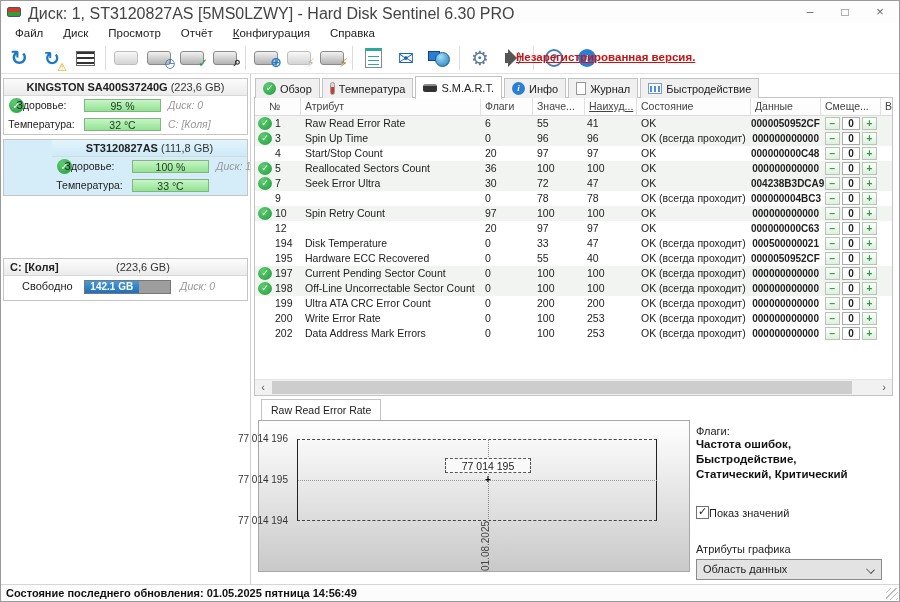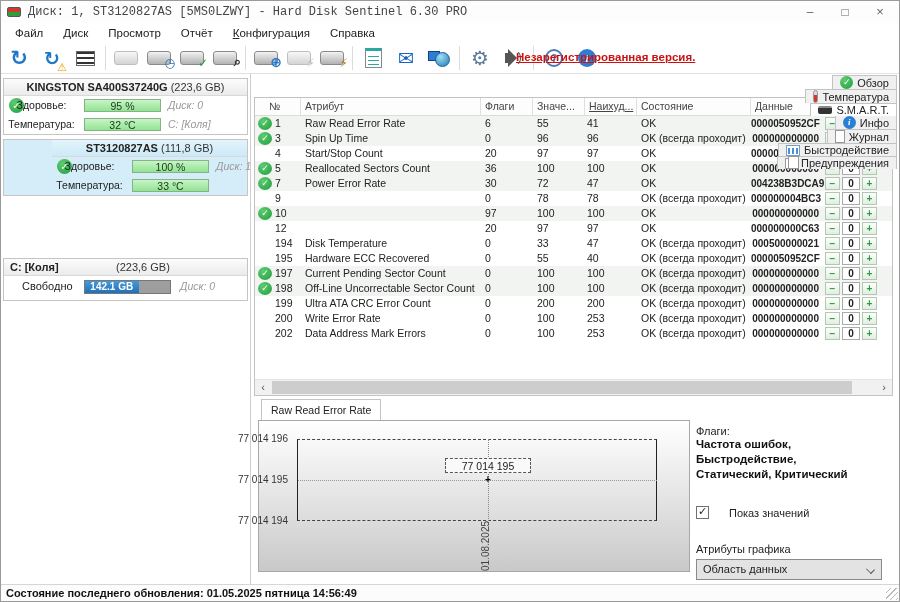--- a/index.html
+++ b/index.html
@@ -4,21 +4,21 @@
 <style>
 * { box-sizing: border-box; margin: 0; padding: 0; }
 html,body { background:#888; }
 body { font-family:"Liberation Sans","DejaVu Sans",sans-serif; font-size:11px; color:#222; }
 .window { position:relative; width:900px; height:602px; background:#fff; border:1px solid #9a9a9a; overflow:hidden; }
 
 
 .titlebar { position:absolute; top:0; left:0; right:0; height:22px; background:#fdfdfd; }
 .app-icon { position:absolute; left:6px; top:6px; width:14px; height:10px; border:1px solid #555; border-radius:2px;
   background:linear-gradient(180deg,#d03a2e 0 50%,#2f9e3a 50% 100%); }
-.title-text { position:absolute; left:27px; top:4px; font-size:12px; color:#444; white-space:nowrap;font-family:Liberation Mono, monospace; }
+.title-text { position:absolute; left:27px; top:4px; font-size:16px; color:#444; white-space:nowrap; }
 .winbtn { position:absolute; top:0; width:34px; height:22px; text-align:center; line-height:22px; color:#666; font-size:12px; }
 .btn-min{ right:72px; } .btn-max{ right:37px; } .btn-close{ right:2px; font-size:13px; }
 
 
 .menubar { position:absolute; top:22px; left:0; right:0; height:20px; display:flex; align-items:center; padding-left:4px; background:#fff; }
 .menu-item { display:inline-block; padding:2px 10px; color:#222; font-size:11.5px; }
 .menu-item.accel::first-letter { text-decoration:underline; }
 
 
 .toolbar { position:absolute; top:42px; left:0; right:0; height:31px; display:flex; align-items:center; gap:7px; padding:0 5px; border-bottom:1px solid #e2e2e2; background:#fff; }
@@ -68,21 +68,21 @@
 .pphead { height:17px; line-height:16px; border-bottom:1px solid #d9d9d9; background:linear-gradient(#fcfcfc,#ebebeb); position:relative; padding-left:6px; }
 .pphead b { font-size:11px; } .pphead span { position:absolute; left:112px; font-size:11px; color:#333; }
 .prow { position:relative; height:24px; }
 .plabel { position:absolute; left:18px; top:4px; font-size:11px; }
 .pbar { position:absolute; left:80px; top:4px; width:87px; height:14px; border:1px solid #777; background:#9e9e9e; }
 .pfill { position:absolute; left:0; top:0; bottom:0; background:linear-gradient(#4899d6,#1f71b8); color:#fff; font-weight:bold; font-size:10px; text-align:center; line-height:12px; }
 .pright { position:absolute; left:176px; top:4px; font-size:10.5px; color:#999; font-style:italic; }
 
 
 .main { position:absolute; top:73px; left:251px; right:0; bottom:17px; background:#fff; }
-.tabbar { position:absolute; top:1px; left:3px; right:0; height:23px; display:flex; align-items:flex-end; z-index:2;flex-direction:column; }
+.tabbar { position:absolute; top:1px; left:3px; right:0; height:23px; display:flex; align-items:flex-end; z-index:2; }
 .tab { display:flex; align-items:center; gap:4px; height:20px; padding:0 7px; border:1px solid #c3c3c3; border-bottom:none; background:#f0f0f0; font-size:11px; color:#222; white-space:nowrap; margin-right:2px; }
 .tab.active { height:23px; background:#fff; margin-bottom:-1px; z-index:3; }
 .ti-check { width:13px; height:13px; border-radius:50%; background:radial-gradient(circle at 35% 30%,#5ecb70,#1f9e3e); color:#fff; font-size:9px; line-height:13px; text-align:center; font-weight:bold; }
 .ti-check::after{ content:"✓"; }
 .ti-thermo { width:5px; height:13px; border-radius:3px; border:1px solid #999; background:linear-gradient(180deg,#d8d8d8 0 4px,#d03a2e 4px); }
 .ti-smart { width:14px; height:8px; border-radius:2px; background:linear-gradient(#8a8a8a 0 2px,#333 2px); }
 .ti-info { width:13px; height:13px; border-radius:50%; background:#2a7fd4; color:#fff; font-size:9px; font-weight:bold; font-style:italic; line-height:13px; text-align:center; font-family:"Liberation Serif",serif; }
 .ti-info::after{ content:"i"; }
 .ti-doc { width:10px; height:13px; border:1px solid #999; background:#fff; }
 .ti-perf { position:relative; width:14px; height:11px; border:1px solid #7a9cc4; background:#fff; }
@@ -123,21 +123,21 @@
 .midline { position:absolute; left:39px; top:59px; width:359px; height:0; border-top:1px dotted #999; }
 .vline { position:absolute; left:229px; top:18px; width:0; height:88px; border-left:1px dotted #888; }
 .ylab { position:absolute; right:398px; width:70px; text-align:right; font-size:10px; color:#333; padding-right:3px; white-space:nowrap; }
 .yl0{top:12px;} .yl1{top:53px;} .yl2{top:94px;}
 .ptlabel { position:absolute; left:186px; top:37px; width:86px; height:15px; border:1px dashed #555; background:rgba(250,250,250,.85); text-align:center; line-height:14px; font-size:10.5px; color:#222; }
 .pt { position:absolute; left:226px; top:53px; font-size:10px; color:#000; font-weight:bold; }
 .xdate { position:absolute; left:221px; top:104px; height:46px; writing-mode:vertical-rl; transform:rotate(180deg); font-size:10px; color:#444; }
 .gright { position:absolute; left:444px; top:26px; width:190px; }
 .flags-label { font-size:11px; color:#222; }
 .flags-bold { font-size:11.5px; font-weight:bold; color:#111; line-height:15px; }
-.cbrow { margin-top:24px; display:flex; align-items:center; gap:20px; }
+.cbrow { margin-top:24px; display:flex; align-items:center; gap:0; }
 .cbox { width:13px; height:13px; border:1px solid #707070; background:#fff; position:relative; }
 .cbox.on::after { content:"✓"; position:absolute; left:1px; top:-2px; font-size:11px; color:#222; font-weight:bold; }
 .sel-label { margin-top:24px; font-size:11px; }
 .selbox { margin-top:4px; position:relative; width:186px; height:21px; border:1px solid #8a8a8a; background:#e3e3e3; line-height:19px; padding-left:6px; font-size:11px; }
 .selbox .chev { position:absolute; right:7px; top:6px; width:7px; height:7px; border-right:1.5px solid #555; border-bottom:1.5px solid #555; transform:rotate(45deg) scaleY(.8); }
 
 
 .statusbar { position:absolute; left:0; right:0; bottom:0; height:17px; border-top:1px solid #d6d6d6; background:#fcfcfc; }
 .status-text { position:absolute; left:5px; top:2px; font-size:11px; font-weight:600; color:#111; white-space:nowrap; }
 .grip { position:absolute; right:1px; bottom:1px; width:12px; height:12px; background:repeating-linear-gradient(135deg,transparent 0 3px,#bbb 3px 4px); }
@@ -300,24 +300,20 @@
           <span class="ti-info"></span>
           <span>Инфо</span>
         </div>
       <div class="tab">
           <span class="ti-doc"></span>
           <span>Журнал</span>
         </div>
       <div class="tab">
           <span class="ti-perf"></span>
           <span>Быстродействие</span>
-        </div>
-      <div class="tab">
-          <span class="ti-warn"></span>
-          <span>Предупреждения</span>
         </div>
     </div>
 
     <div class="tframe">
       <div class="thead">
         <span class="hc h-id">№</span>
         <span class="hc h-attr">Атрибут</span>
         <span class="hc h-thr">Флаги</span>
         <span class="hc h-val">Значе...</span>
         <span class="hc h-worst">Наихуд...</span>
@@ -383,21 +379,21 @@
     <span class="cell c-data">000000000000</span>
     <span class="cell c-off">
       <button class="off-minus">−</button>
       <span class="off-val">0</span>
       <button class="off-plus">+</button>
     </span>
   </div>
           <div class="trow checked">
     <span class="cell c-check"></span>
     <span class="cell c-id">7</span>
-    <span class="cell c-attr">Power Error Rate</span>
+    <span class="cell c-attr">Seek Error Ultra</span>
     <span class="cell c-thr">30</span>
     <span class="cell c-val">72</span>
     <span class="cell c-worst">47</span>
     <span class="cell c-status">OK</span>
     <span class="cell c-data">004238B3DCA9</span>
     <span class="cell c-off">
       <button class="off-minus">−</button>
       <span class="off-val">0</span>
       <button class="off-plus">+</button>
     </span>
@@ -412,20 +408,21 @@
     <span class="cell c-data">000000004BC3</span>
     <span class="cell c-off">
       <button class="off-minus">−</button>
       <span class="off-val">0</span>
       <button class="off-plus">+</button>
     </span>
   </div>
           <div class="trow checked">
     <span class="cell c-check"></span>
     <span class="cell c-id">10</span>
+    <span class="cell c-attr">Spin Retry Count</span>
     <span class="cell c-thr">97</span>
     <span class="cell c-val">100</span>
     <span class="cell c-worst">100</span>
     <span class="cell c-status">OK</span>
     <span class="cell c-data">000000000000</span>
     <span class="cell c-off">
       <button class="off-minus">−</button>
       <span class="off-val">0</span>
       <button class="off-plus">+</button>
     </span>

